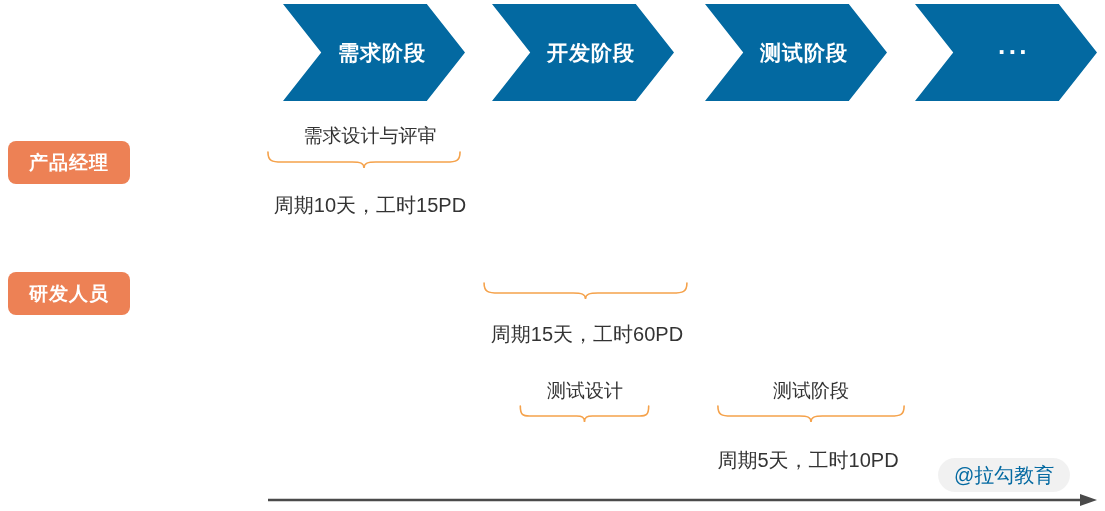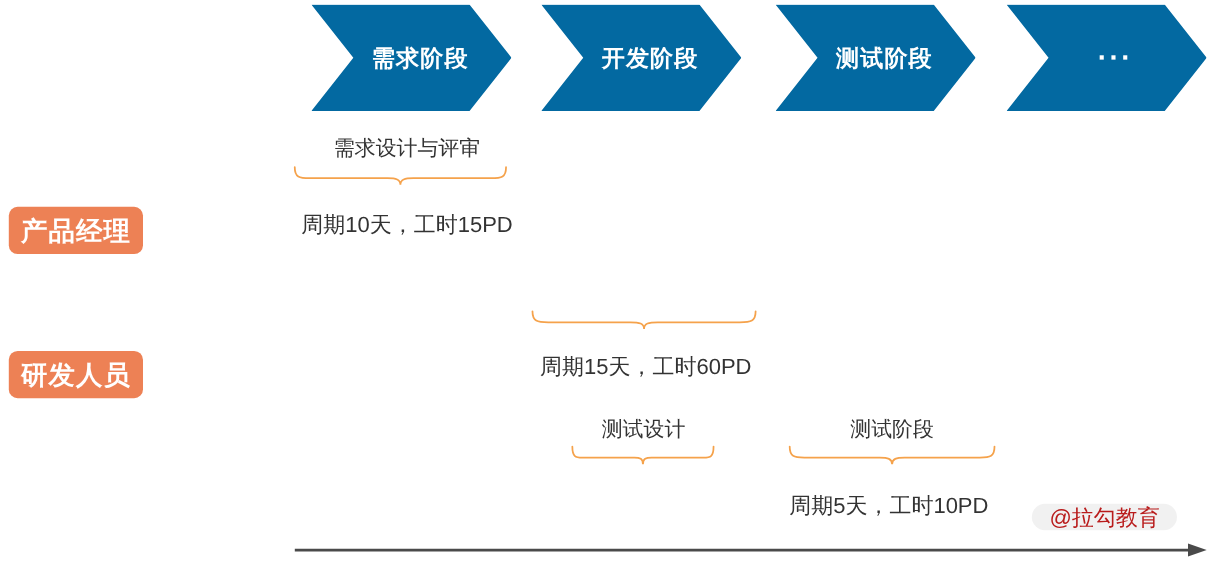--- a/index.html
+++ b/index.html
@@ -36,26 +36,25 @@
   
   .role{
     position:absolute;
     left:8px;
     width:122px;
     height:43px;
     background:#ED8155;
     border-radius:8px;
     color:#ffffff;
     font-weight:bold;
-    font-size:24px;
+    font-size:19px;
     letter-spacing:1px;
     display:flex;
     align-items:center;
     justify-content:center;
-    margin-top:47px;
   }
   
   .task-title{
     position:absolute;
     color:#333333;
     font-size:19px;
     text-align:center;
     line-height:26px;
     white-space:nowrap;
   }
@@ -83,25 +82,25 @@
     position:absolute;
     left:266px;
     top:491px;
     width:834px;
     height:18px;
   }
   .watermark{
     position:absolute;
     left:938px;
     top:458px;
-    height:24px;
+    height:34px;
     padding:0 16px;
     border-radius:17px;
     background:rgba(180,180,180,0.18);
-    color:#b91c1c;
+    color:#0369a1;
     font-size:20px;
     display:flex;
     align-items:center;
     justify-content:center;
     white-space:nowrap;
   }
 </style>
 </head>
 <body>
 

